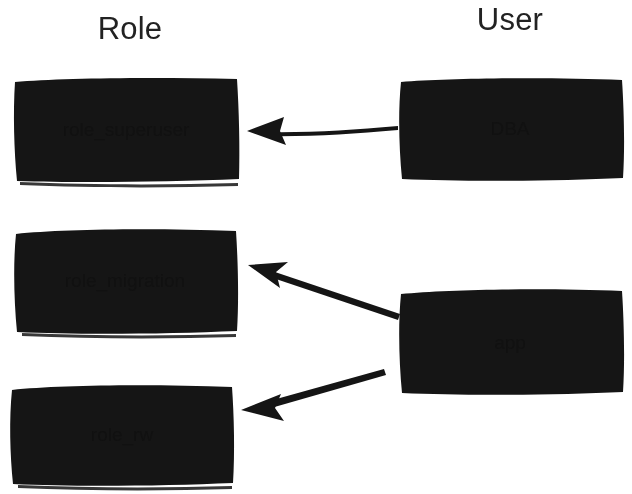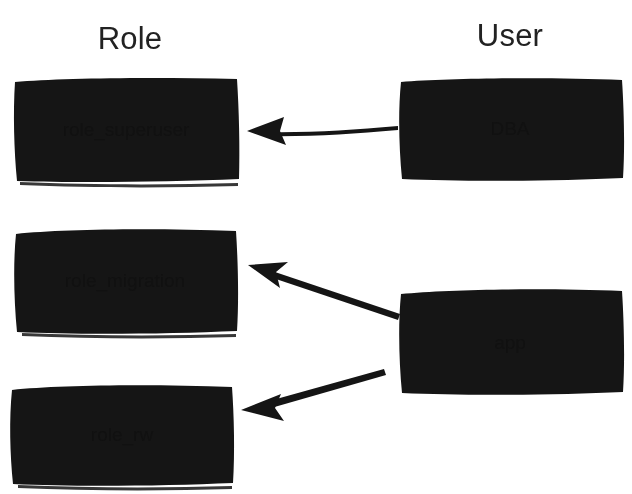--- a/index.html
+++ b/index.html
@@ -23,30 +23,29 @@
     height: 494px;
   }
   .col-header {
     position: absolute;
     font-size: 31px;
     font-weight: 400;
     color: #222222;
     text-align: center;
     letter-spacing: 0.2px;
     white-space: nowrap;
-    margin-top: 10px;
   }
   #header-role {
     left: 40px;
     top: 11px;
     width: 180px;
   }
   #header-user {
     left: 420px;
-    top: 8px;
+    top: 2px;
     width: 180px;
   }
   .node-label {
     position: absolute;
     font-size: 19px;
     font-weight: 400;
     color: #111111;
     text-align: center;
     white-space: nowrap;
     pointer-events: none;

